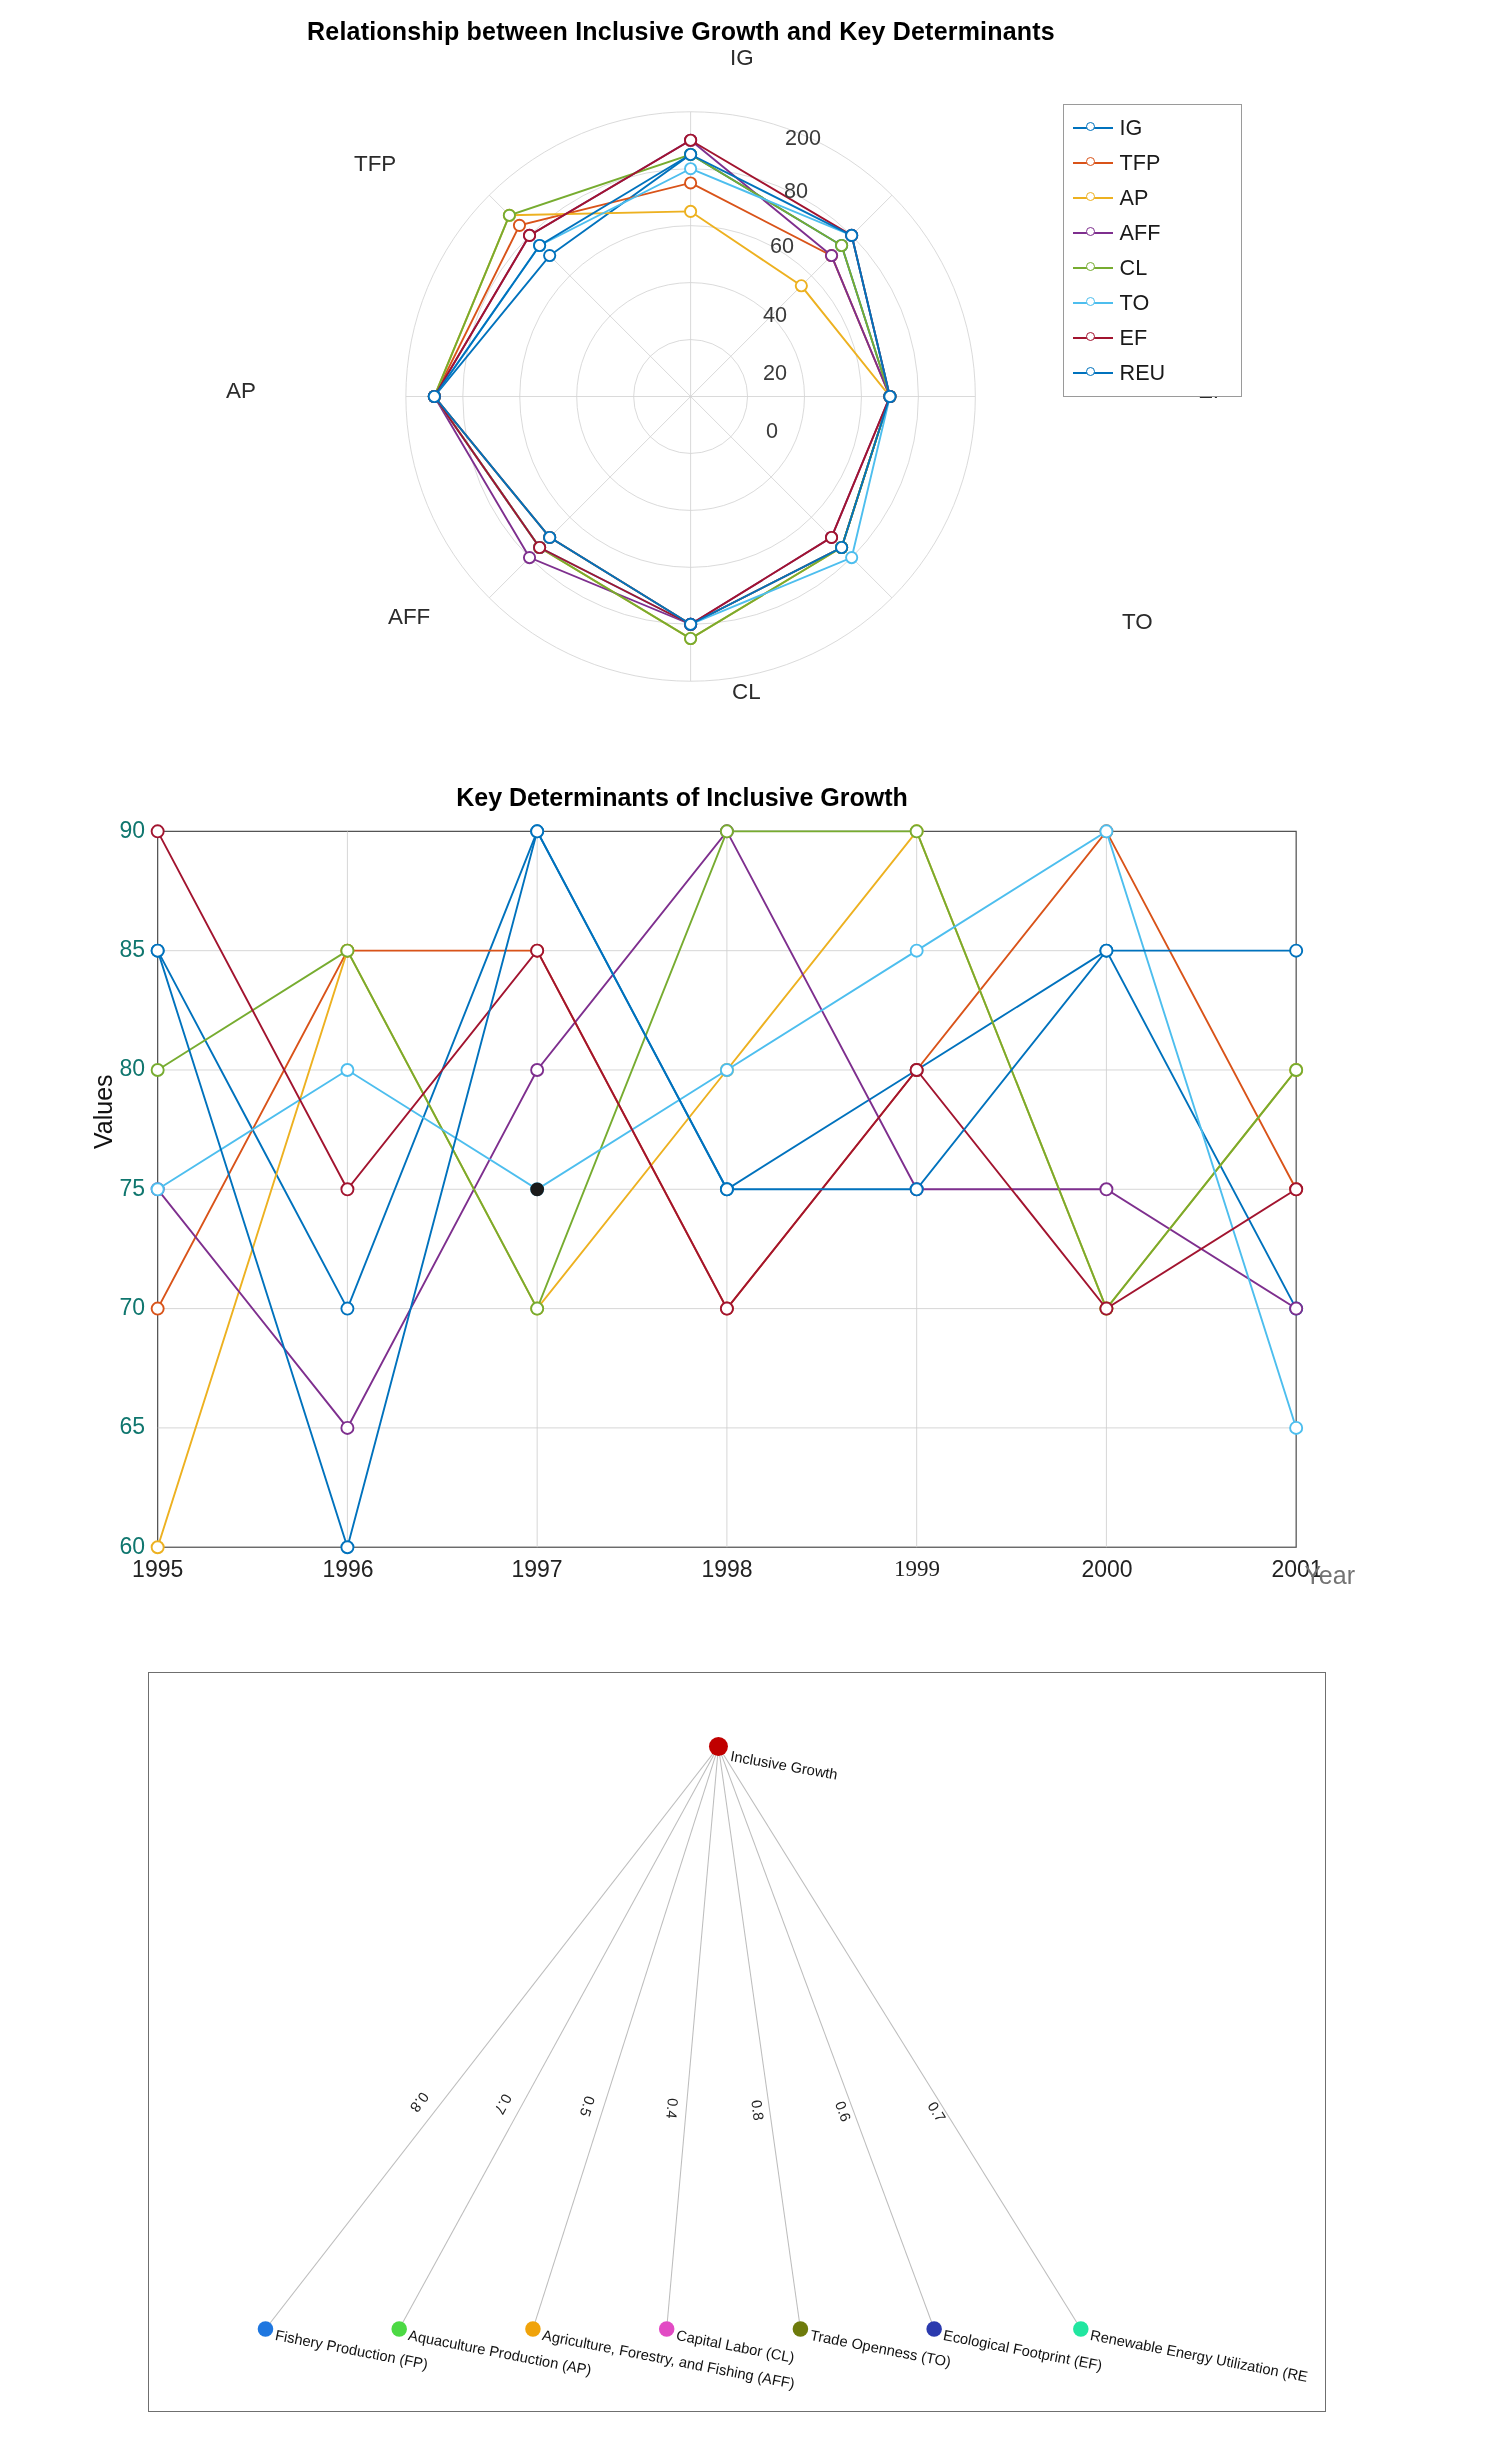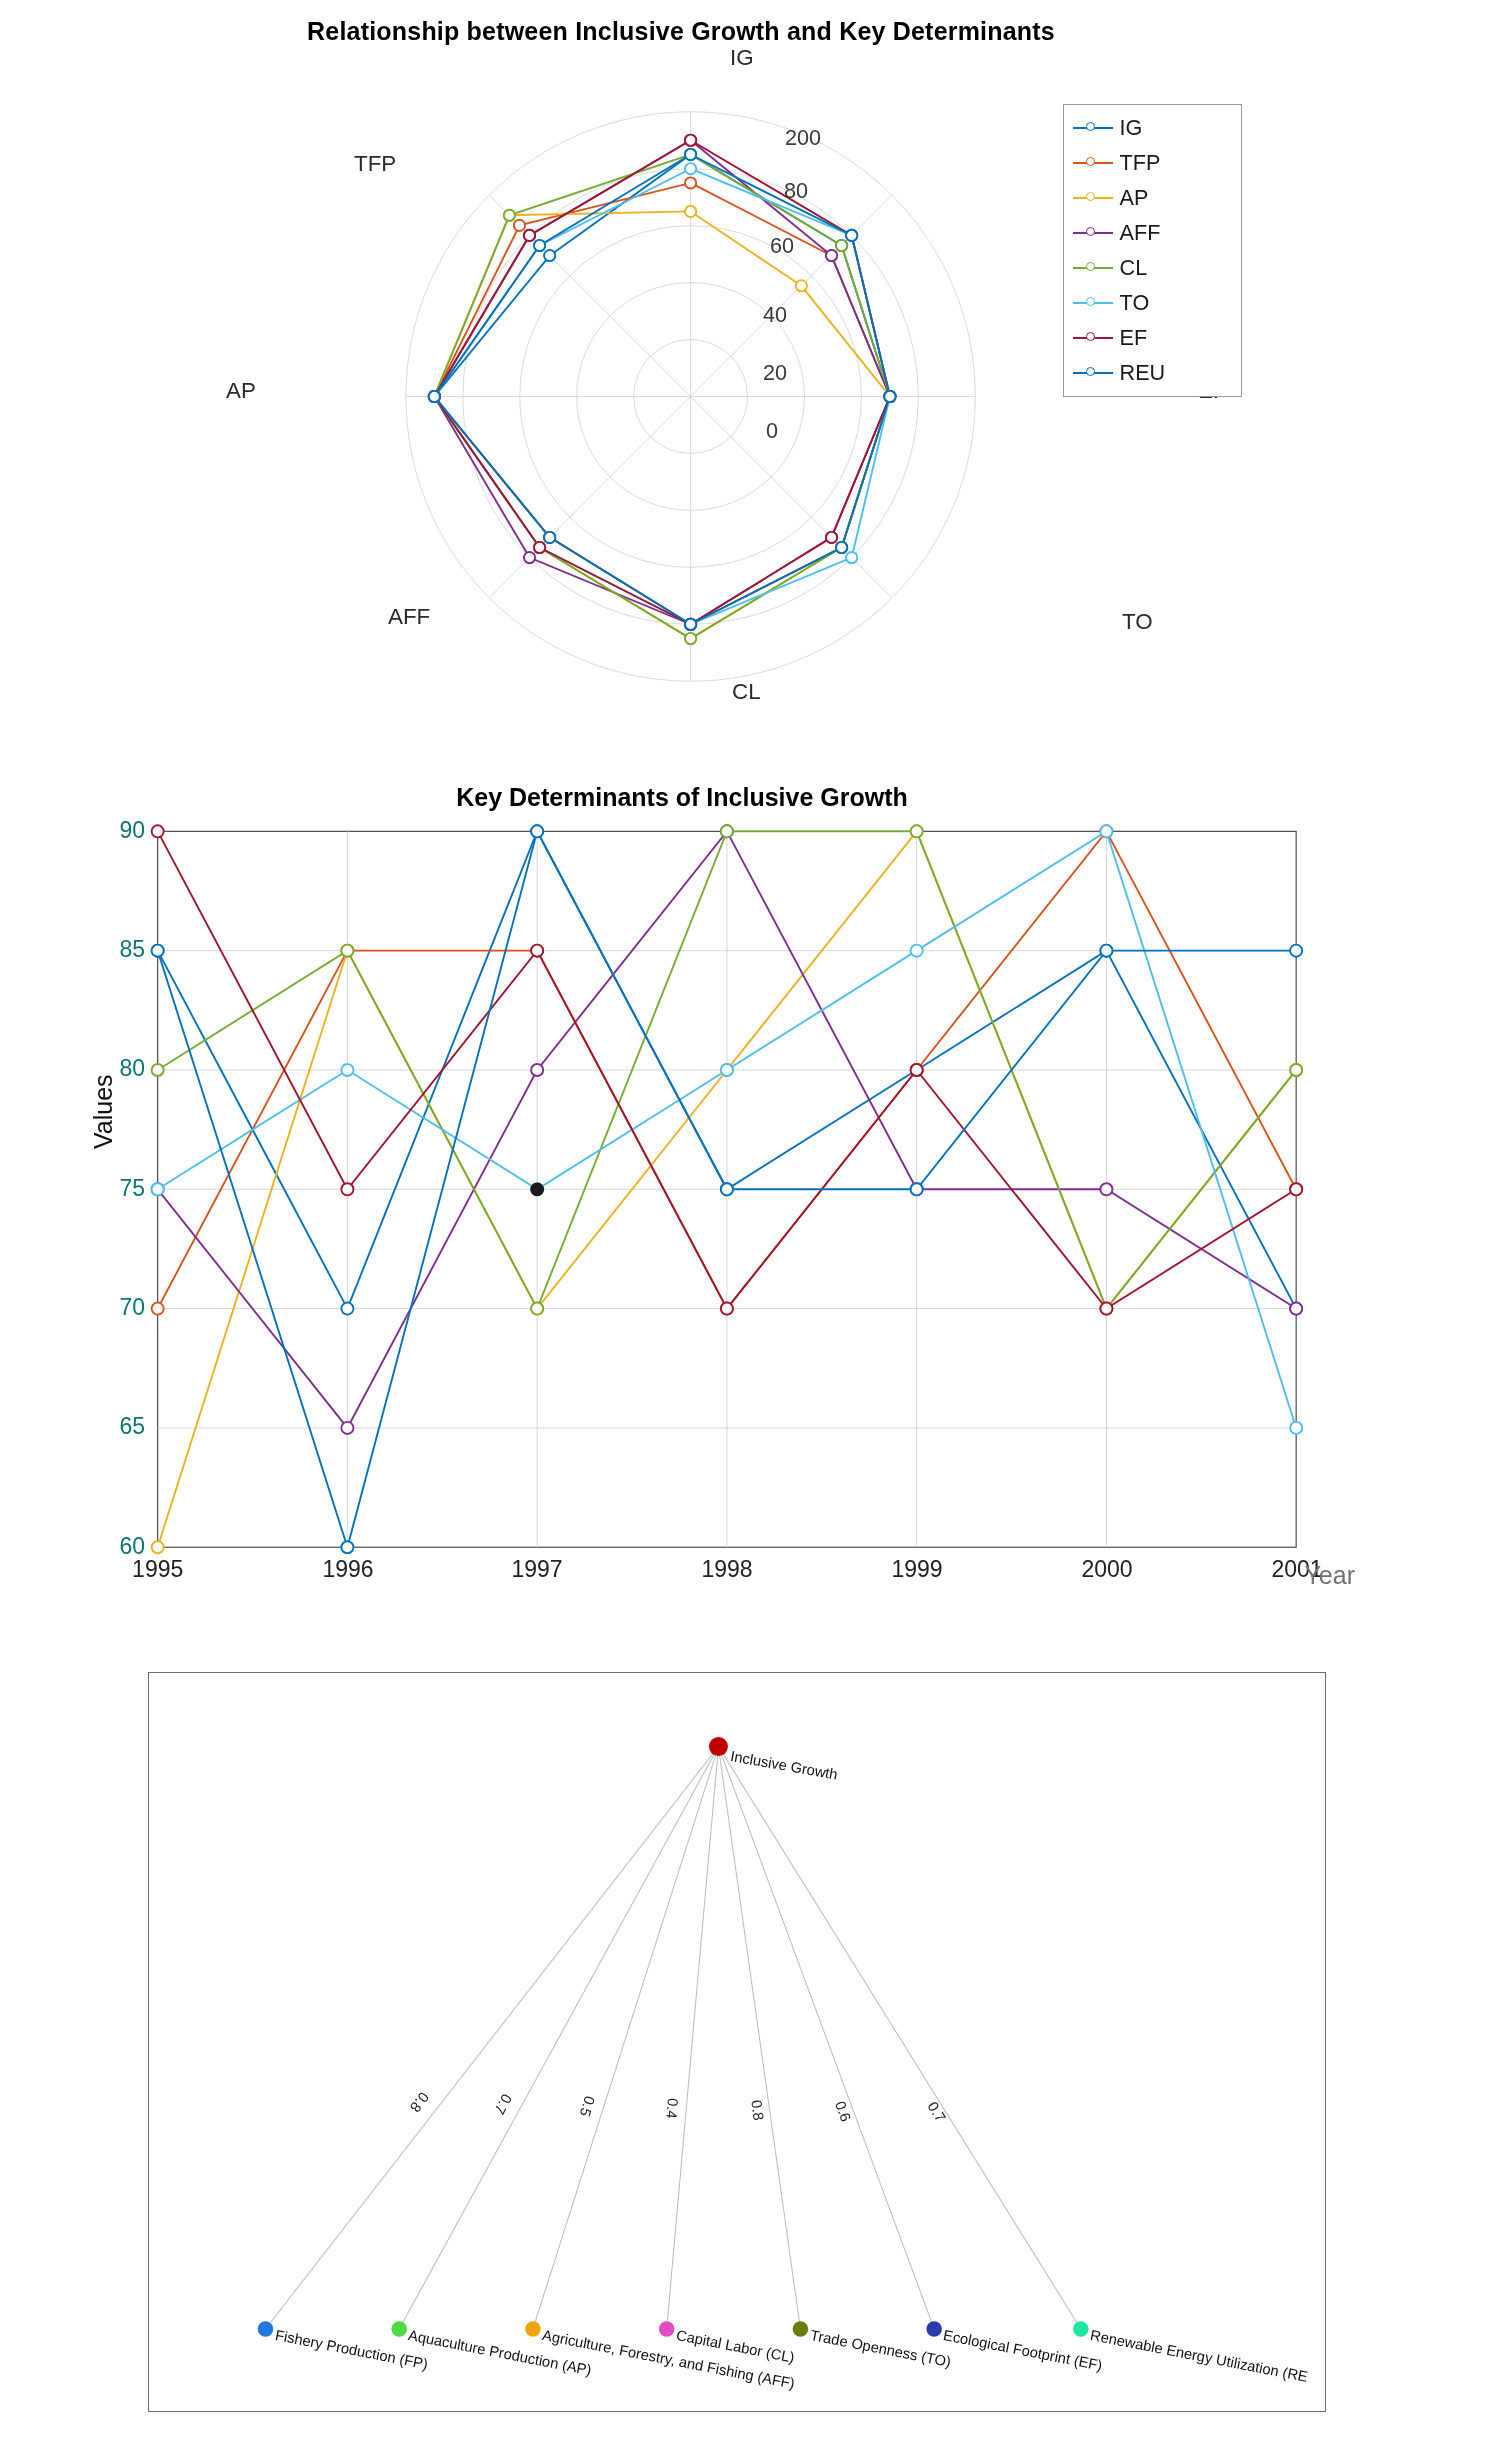--- a/index.html
+++ b/index.html
@@ -445,21 +445,21 @@
       <div class="axis-tick-y" style="left: -14px; top: 592px; width: 55px;">65</div>
       <div class="axis-tick-y" style="left: -14px; top: 473px; width: 55px;">70</div>
       <div class="axis-tick-y" style="left: -14px; top: 354px; width: 55px;">75</div>
       <div class="axis-tick-y" style="left: -14px; top: 234px; width: 55px;">80</div>
       <div class="axis-tick-y" style="left: -14px; top: 115px; width: 55px;">85</div>
       <div class="axis-tick-y" style="left: -14px; top: -4.3px; width: 55px;">90</div>
       <div class="axis-tick-x" style="left: 1.7px; top: 735px;">1995</div>
       <div class="axis-tick-x" style="left: 192px; top: 735px;">1996</div>
       <div class="axis-tick-x" style="left: 381px; top: 735px;">1997</div>
       <div class="axis-tick-x" style="left: 571px; top: 735px;">1998</div>
-      <div class="axis-tick-x" style="left: 761px; top: 735px;">1999</div>
+      <div class="axis-tick-x" style="left: 761px; top: 735px; font-family: Liberation Serif, serif;">1999</div>
       <div class="axis-tick-x" style="left: 951px; top: 735px;">2000</div>
       <div class="axis-tick-x" style="left: 1141px; top: 735px;">2001</div>
     </div>
 
   <div id="xlabel-wrap" style="position:absolute; left:104px; top:0; width:1251px;">
     <div id="xlabel">Year</div>
   </div>
 
   <div id="datatip">
     <div class="tip-row">

